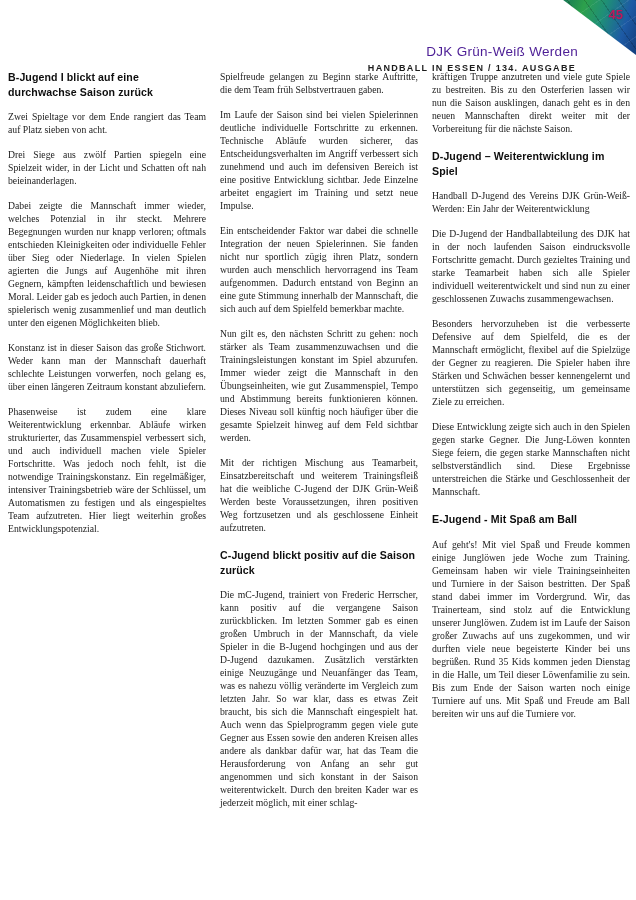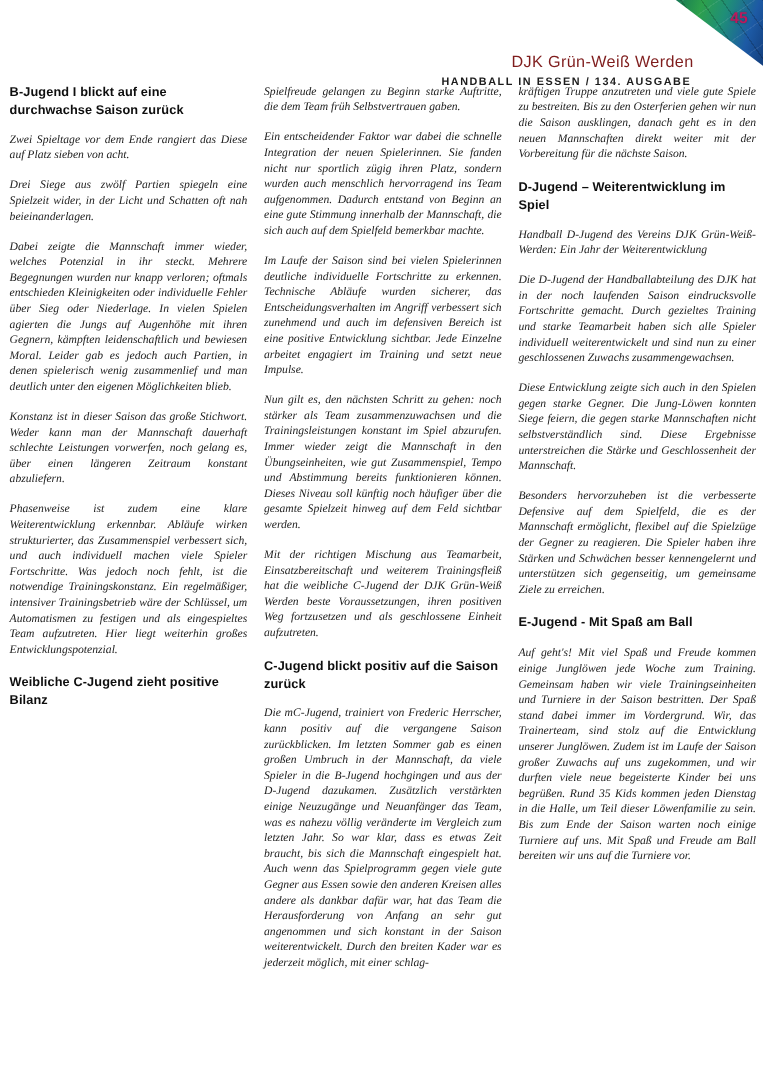--- a/index.html
+++ b/index.html
@@ -34,21 +34,21 @@
     margin-top: 36px;
   }
   .subtitle {
     position: absolute;
     top: 44px;
     right: 58px;
     font-family: "Liberation Sans", sans-serif;
     font-size: 13.5px;
     font-weight: normal;
     letter-spacing: 0.3px;
-    color: #7f1d1d;
+    color: #4c1d95;
     white-space: nowrap;
     text-align: right;
   }
   .corner-graphic {
     position: absolute;
     top: 0;
     right: 0;
     width: 80px;
     height: 58px;
     clip-path: polygon(9% 0, 100% 0, 100% 95%);
@@ -98,60 +98,58 @@
   }
   .col-para {
     font-family: "Liberation Serif", serif;
     font-size: 9.7px;
     line-height: 13px;
     color: #222222;
     text-align: justify;
     hyphens: auto;
     -webkit-hyphens: auto;
     margin: 0 0 12px 0;
-    font-style: italic;
   }
   .col > :first-child { margin-top: 0; }
 </style>
 </head>
 <body>
 
 <div class="page">
 
   <div class="masthead">
     <div class="kicker">HANDBALL IN ESSEN / 134. AUSGABE</div>
     <div class="subtitle">DJK Grün-Weiß Werden</div>
     <div class="corner-graphic" style="background: linear-gradient(108deg, rgb(14, 107, 88) 0%, rgb(45, 160, 75) 30%, rgb(31, 143, 119) 52%, rgb(29, 90, 165) 78%, rgb(18, 60, 122) 100%);"></div>
     <div class="page-number" style="color: #be185d;">45</div>
   </div>
 
   <div class="content">
     <div class="col">
         <h3 class="col-heading">B-Jugend I blickt auf eine durchwachse Saison zurück</h3>
-        <p class="col-para">Zwei Spieltage vor dem Ende rangiert das Diese auf Platz sieben von acht.</p>
+        <p class="col-para">Zwei Spieltage vor dem Ende rangiert das Team auf Platz sieben von acht.</p>
         <p class="col-para">Drei Siege aus zwölf Partien spiegeln eine Spielzeit wider, in der Licht und Schatten oft nah beieinanderlagen.</p>
         <p class="col-para">Dabei zeigte die Mannschaft immer wieder, welches Potenzial in ihr steckt. Mehrere Begegnungen wurden nur knapp verloren; oftmals entschieden Kleinigkeiten oder individuelle Fehler über Sieg oder Niederlage. In vielen Spielen agierten die Jungs auf Augenhöhe mit ihren Gegnern, kämpften leidenschaftlich und bewiesen Moral. Leider gab es jedoch auch Partien, in denen spielerisch wenig zusammenlief und man deutlich unter den eigenen Möglichkeiten blieb.</p>
         <p class="col-para">Konstanz ist in dieser Saison das große Stichwort. Weder kann man der Mannschaft dauerhaft schlechte Leistungen vorwerfen, noch gelang es, über einen längeren Zeitraum konstant abzuliefern.</p>
         <p class="col-para">Phasenweise ist zudem eine klare Weiterentwicklung erkennbar. Abläufe wirken strukturierter, das Zusammenspiel verbessert sich, und auch individuell machen viele Spieler Fortschritte. Was jedoch noch fehlt, ist die notwendige Trainingskonstanz. Ein regelmäßiger, intensiver Trainingsbetrieb wäre der Schlüssel, um Automatismen zu festigen und als eingespieltes Team aufzutreten. Hier liegt weiterhin großes Entwicklungspotenzial.</p>
-        <h3 class="col-heading">Weibliche C-Jugend zieht positive Bilanz</h3>
       </div>
     <div class="col">
         <p class="col-para">Spielfreude gelangen zu Beginn starke Auftritte, die dem Team früh Selbstvertrauen gaben.</p>
+        <p class="col-para">Im Laufe der Saison sind bei vielen Spielerinnen deutliche individuelle Fortschritte zu erkennen. Technische Abläufe wurden sicherer, das Entscheidungsverhalten im Angriff verbessert sich zunehmend und auch im defensiven Bereich ist eine positive Entwicklung sichtbar. Jede Einzelne arbeitet engagiert im Training und setzt neue Impulse.</p>
         <p class="col-para">Ein entscheidender Faktor war dabei die schnelle Integration der neuen Spielerinnen. Sie fanden nicht nur sportlich zügig ihren Platz, sondern wurden auch menschlich hervorragend ins Team aufgenommen. Dadurch entstand von Beginn an eine gute Stimmung innerhalb der Mannschaft, die sich auch auf dem Spielfeld bemerkbar machte.</p>
-        <p class="col-para">Im Laufe der Saison sind bei vielen Spielerinnen deutliche individuelle Fortschritte zu erkennen. Technische Abläufe wurden sicherer, das Entscheidungsverhalten im Angriff verbessert sich zunehmend und auch im defensiven Bereich ist eine positive Entwicklung sichtbar. Jede Einzelne arbeitet engagiert im Training und setzt neue Impulse.</p>
         <p class="col-para">Nun gilt es, den nächsten Schritt zu gehen: noch stärker als Team zusammenzuwachsen und die Trainingsleistungen konstant im Spiel abzurufen. Immer wieder zeigt die Mannschaft in den Übungseinheiten, wie gut Zusammenspiel, Tempo und Abstimmung bereits funktionieren können. Dieses Niveau soll künftig noch häufiger über die gesamte Spielzeit hinweg auf dem Feld sichtbar werden.</p>
         <p class="col-para">Mit der richtigen Mischung aus Teamarbeit, Einsatzbereitschaft und weiterem Trainingsfleiß hat die weibliche C-Jugend der DJK Grün-Weiß Werden beste Voraussetzungen, ihren positiven Weg fortzusetzen und als geschlossene Einheit aufzutreten.</p>
         <h3 class="col-heading">C-Jugend blickt positiv auf die Saison zurück</h3>
         <p class="col-para">Die mC-Jugend, trainiert von Frederic Herrscher, kann positiv auf die vergangene Saison zurückblicken. Im letzten Sommer gab es einen großen Umbruch in der Mannschaft, da viele Spieler in die B-Jugend hochgingen und aus der D-Jugend dazukamen. Zusätzlich verstärkten einige Neuzugänge und Neuanfänger das Team, was es nahezu völlig veränderte im Vergleich zum letzten Jahr. So war klar, dass es etwas Zeit braucht, bis sich die Mannschaft eingespielt hat. Auch wenn das Spielprogramm gegen viele gute Gegner aus Essen sowie den anderen Kreisen alles andere als dankbar dafür war, hat das Team die Herausforderung von Anfang an sehr gut angenommen und sich konstant in der Saison weiterentwickelt. Durch den breiten Kader war es jederzeit möglich, mit einer schlag-</p>
       </div>
     <div class="col">
-        <p class="col-para">kräftigen Truppe anzutreten und viele gute Spiele zu bestreiten. Bis zu den Osterferien gehen wir nun die Saison ausklingen, danach geht es in den neuen Mannschaften direkt weiter mit der Vorbereitung für die nächste Saison.</p>
+        <p class="col-para">kräftigen Truppe anzutreten und viele gute Spiele zu bestreiten. Bis zu den Osterferien lassen wir nun die Saison ausklingen, danach geht es in den neuen Mannschaften direkt weiter mit der Vorbereitung für die nächste Saison.</p>
         <h3 class="col-heading">D-Jugend – Weiterentwicklung im Spiel</h3>
         <p class="col-para">Handball D-Jugend des Vereins DJK Grün-Weiß-Werden: Ein Jahr der Weiterentwicklung</p>
         <p class="col-para">Die D-Jugend der Handballabteilung des DJK hat in der noch laufenden Saison eindrucksvolle Fortschritte gemacht. Durch gezieltes Training und starke Teamarbeit haben sich alle Spieler individuell weiterentwickelt und sind nun zu einer geschlossenen Zuwachs zusammengewachsen.</p>
+        <p class="col-para">Besonders hervorzuheben ist die verbesserte Defensive auf dem Spielfeld, die es der Mannschaft ermöglicht, flexibel auf die Spielzüge der Gegner zu reagieren. Die Spieler haben ihre Stärken und Schwächen besser kennengelernt und unterstützen sich gegenseitig, um gemeinsame Ziele zu erreichen.</p>
         <p class="col-para">Diese Entwicklung zeigte sich auch in den Spielen gegen starke Gegner. Die Jung-Löwen konnten Siege feiern, die gegen starke Mannschaften nicht selbstverständlich sind. Diese Ergebnisse unterstreichen die Stärke und Geschlossenheit der Mannschaft.</p>
-        <p class="col-para">Besonders hervorzuheben ist die verbesserte Defensive auf dem Spielfeld, die es der Mannschaft ermöglicht, flexibel auf die Spielzüge der Gegner zu reagieren. Die Spieler haben ihre Stärken und Schwächen besser kennengelernt und unterstützen sich gegenseitig, um gemeinsame Ziele zu erreichen.</p>
         <h3 class="col-heading">E-Jugend - Mit Spaß am Ball</h3>
         <p class="col-para">Auf geht's! Mit viel Spaß und Freude kommen einige Junglöwen jede Woche zum Training. Gemeinsam haben wir viele Trainingseinheiten und Turniere in der Saison bestritten. Der Spaß stand dabei immer im Vordergrund. Wir, das Trainerteam, sind stolz auf die Entwicklung unserer Junglöwen. Zudem ist im Laufe der Saison großer Zuwachs auf uns zugekommen, und wir durften viele neue begeisterte Kinder bei uns begrüßen. Rund 35 Kids kommen jeden Dienstag in die Halle, um Teil dieser Löwenfamilie zu sein. Bis zum Ende der Saison warten noch einige Turniere auf uns. Mit Spaß und Freude am Ball bereiten wir uns auf die Turniere vor.</p>
       </div>
   </div>
 
 </div>
 
 </body></html>

